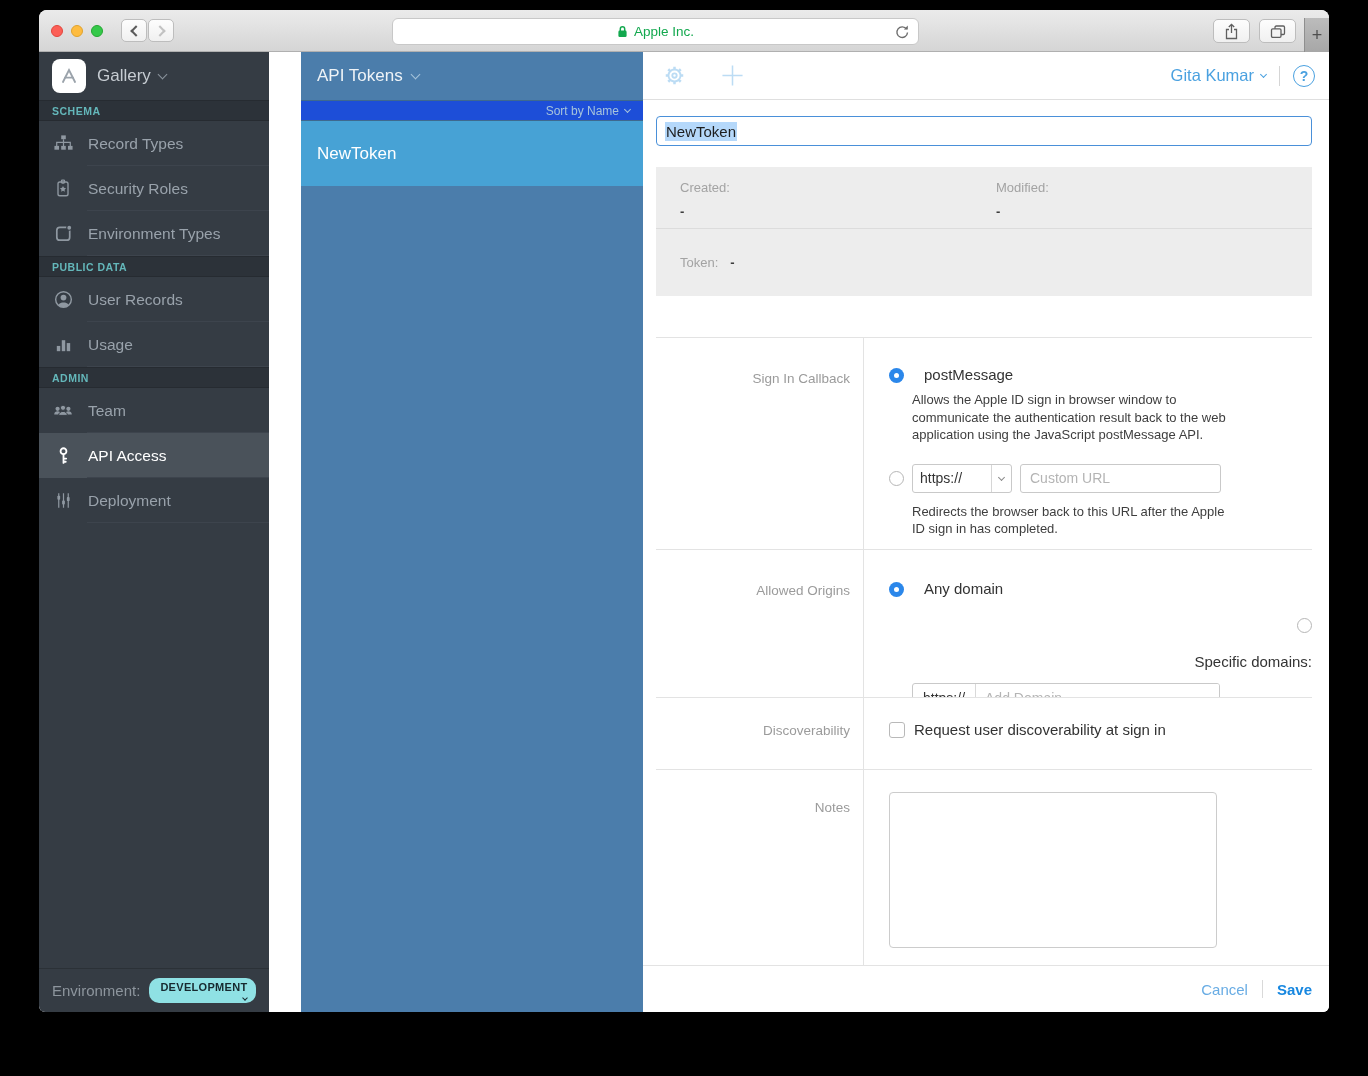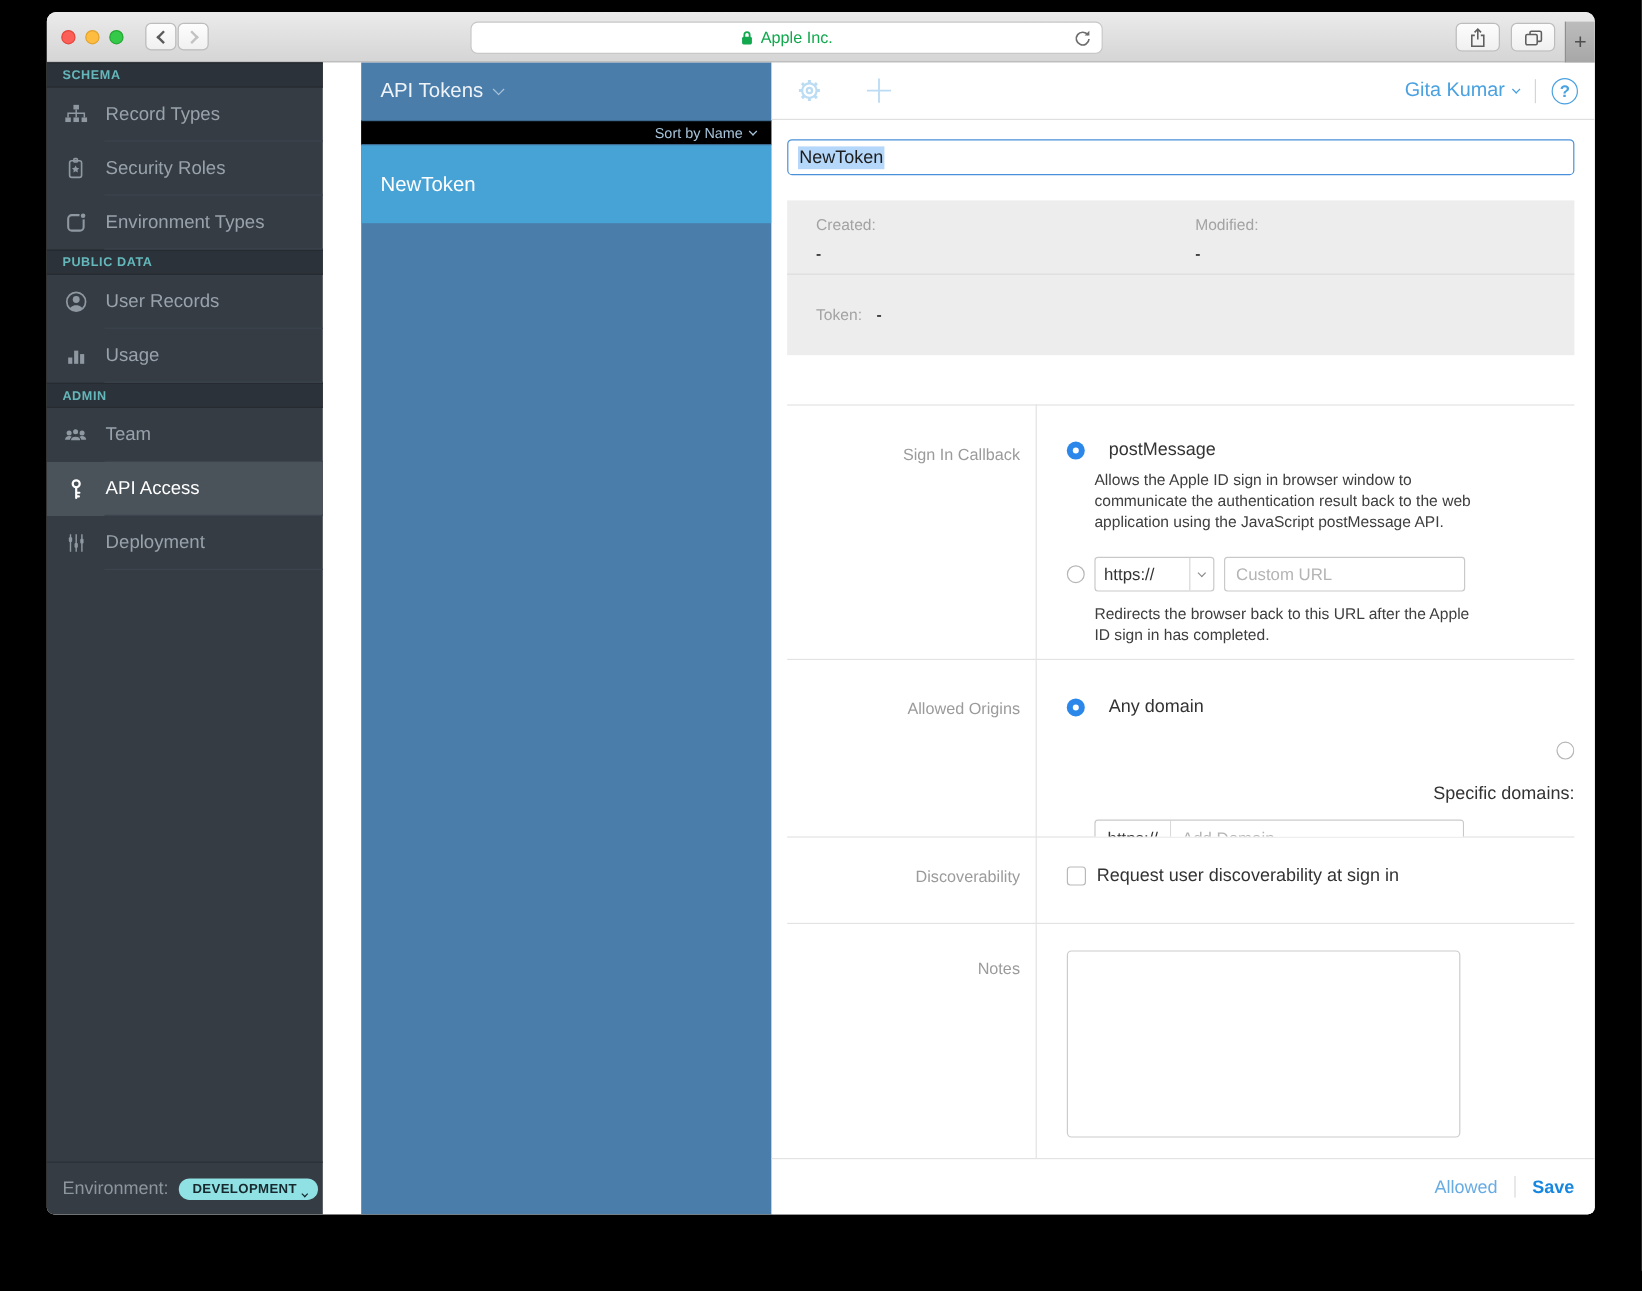--- a/index.html
+++ b/index.html
@@ -77,29 +77,29 @@
   .sb-item::after { content:""; position:absolute; left:48px; right:0; bottom:0; height:1px; background:#3d444d; }
   .sb-item .ic { width:22px; height:22px; color:#8f98a1; display:flex; align-items:center; justify-content:center; flex:none; }
   .sb-item.selected { background:#4a525a; color:#fff; }
   .sb-item.selected .ic { color:#fff; }
   .sb-env {
     position:absolute; left:0; right:0; bottom:0; height:44px;
     border-top:1px solid #2b3137; display:flex; align-items:center; gap:9px; padding-left:13px;
   }
   .env-label { color:#8d959d; font-size:15px; }
   .env-badge { background:#8fe1e4; color:#17292f; font-size:11px; font-weight:bold;
-    padding:3px 9px 3px 11px; border-radius:10px; display:flex; align-items:flex-end; gap:5px; letter-spacing:.3px;}
+    padding:3px 9px 3px 11px; border-radius:10px; display:flex; align-items:flex-end; gap:5px; letter-spacing:.3px;flex-direction:column;}
   .env-badge .chev { border-width:1.5px; width:4px; height:4px; margin-top:-2px; color:#17292f;}
 
   
   .list-panel { width:342px; background:#4b7dab; flex:none; display:flex; flex-direction:column;margin-left:32px; }
   .lp-header { height:48px; display:flex; align-items:center; gap:9px; padding-left:16px;
     color:#eef3f7; font-size:17px; }
   .lp-header .chev { color:#a6c3da; margin-top:-3px; }
-  .lp-sort { height:21px; background:#000000; border-top:1px solid #3e698f; border-bottom:1px solid #3e698f;
+  .lp-sort { height:21px; background:#1d4ed8; border-top:1px solid #3e698f; border-bottom:1px solid #3e698f;
     display:flex; align-items:center; justify-content:flex-end; gap:6px; padding-right:13px;
     color:#a7c4db; font-size:12px; }
   .lp-sort .chev { border-width:1.5px; width:5px; height:5px; margin-top:-2px; }
   .lp-item { height:65px; display:flex; align-items:center; padding-left:16px;
     color:#fff; font-size:17px; font-weight:500; }
   .lp-item.selected { background:#47a2d5; }
 
   
   .detail { flex:1; background:#fff; display:flex; flex-direction:column; }
   .dt-toolbar { height:48px; border-bottom:1px solid #dfdfdf; flex:none;
@@ -219,20 +219,34 @@
             </g>
           </svg>
       </span>
     </div>
     <span class="newtab">+</span>
   </div>
 
   <div class="app">
 
     <div class="sidebar">
+      <div class="sb-header">
+        <span class="app-icon">
+          <svg width="26" height="26" viewBox="0 0 28 28">
+              <g fill="none" stroke="currentColor" stroke-width="2" stroke-linecap="round">
+                <path d="M7.5 20.5 14 7.5l6.5 13"></path>
+                <path d="M9.8 15.8h8.4"></path>
+              </g>
+            </svg>
+        </span>
+        <span class="sb-title">
+          <span>Gallery</span>
+          <span class="chev"></span>
+        </span>
+      </div>
 
       <div class="sb-section">SCHEMA</div>
 
       <div class="sb-item">
         <span class="ic">
           <svg width="21" height="19" viewBox="0 0 22 19">
               <g fill="currentColor">
                 <rect x="8.6" y="1" width="4.8" height="4"></rect>
                 <rect x="1.5" y="12" width="4.8" height="4"></rect>
                 <rect x="8.6" y="12" width="4.8" height="4"></rect>
@@ -477,19 +491,19 @@
           <div class="section s4">
             <div class="sec-label">Notes</div>
             <div class="sec-content">
               <textarea class="notes-area" style=""></textarea>
             </div>
           </div>
         </div>
       </div>
 
       <div class="dt-footer">
-        <span class="cancel">Allowed</span>
+        <span class="cancel">Cancel</span>
         <span class="foot-sep"></span>
         <span class="save">Save</span>
       </div>
     </div>
   </div>
 </div>
 
 </body></html>

